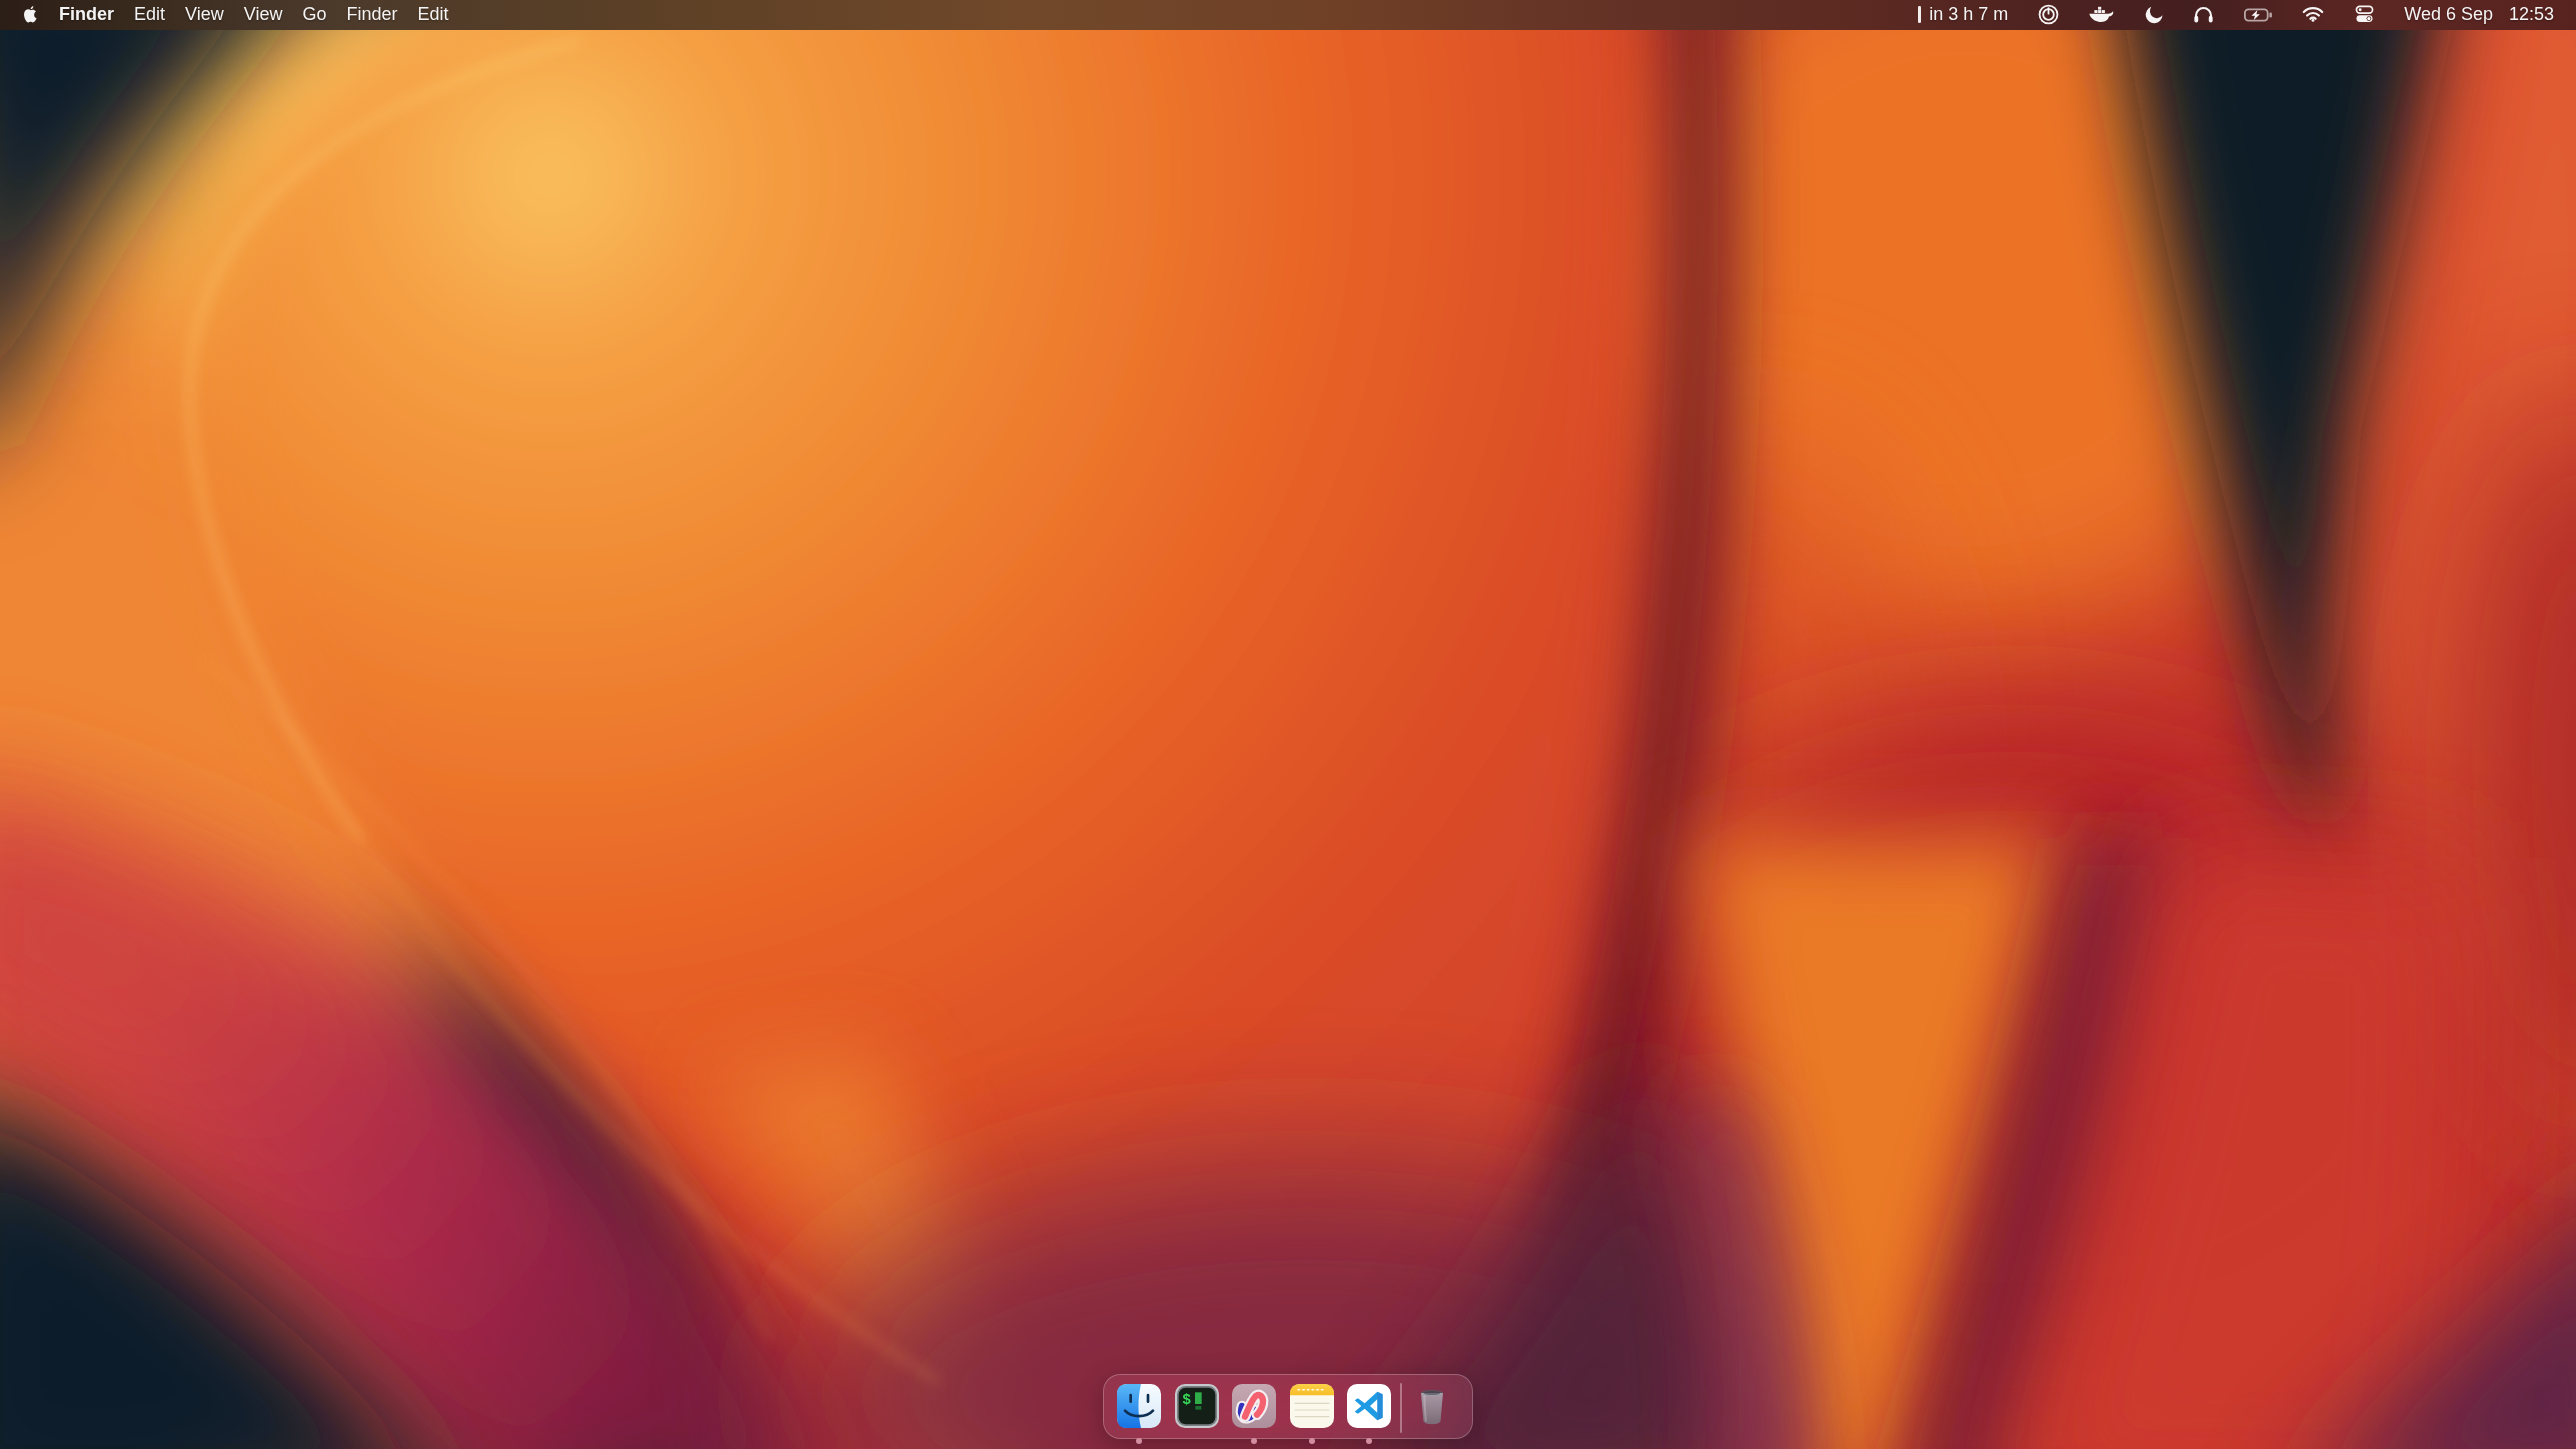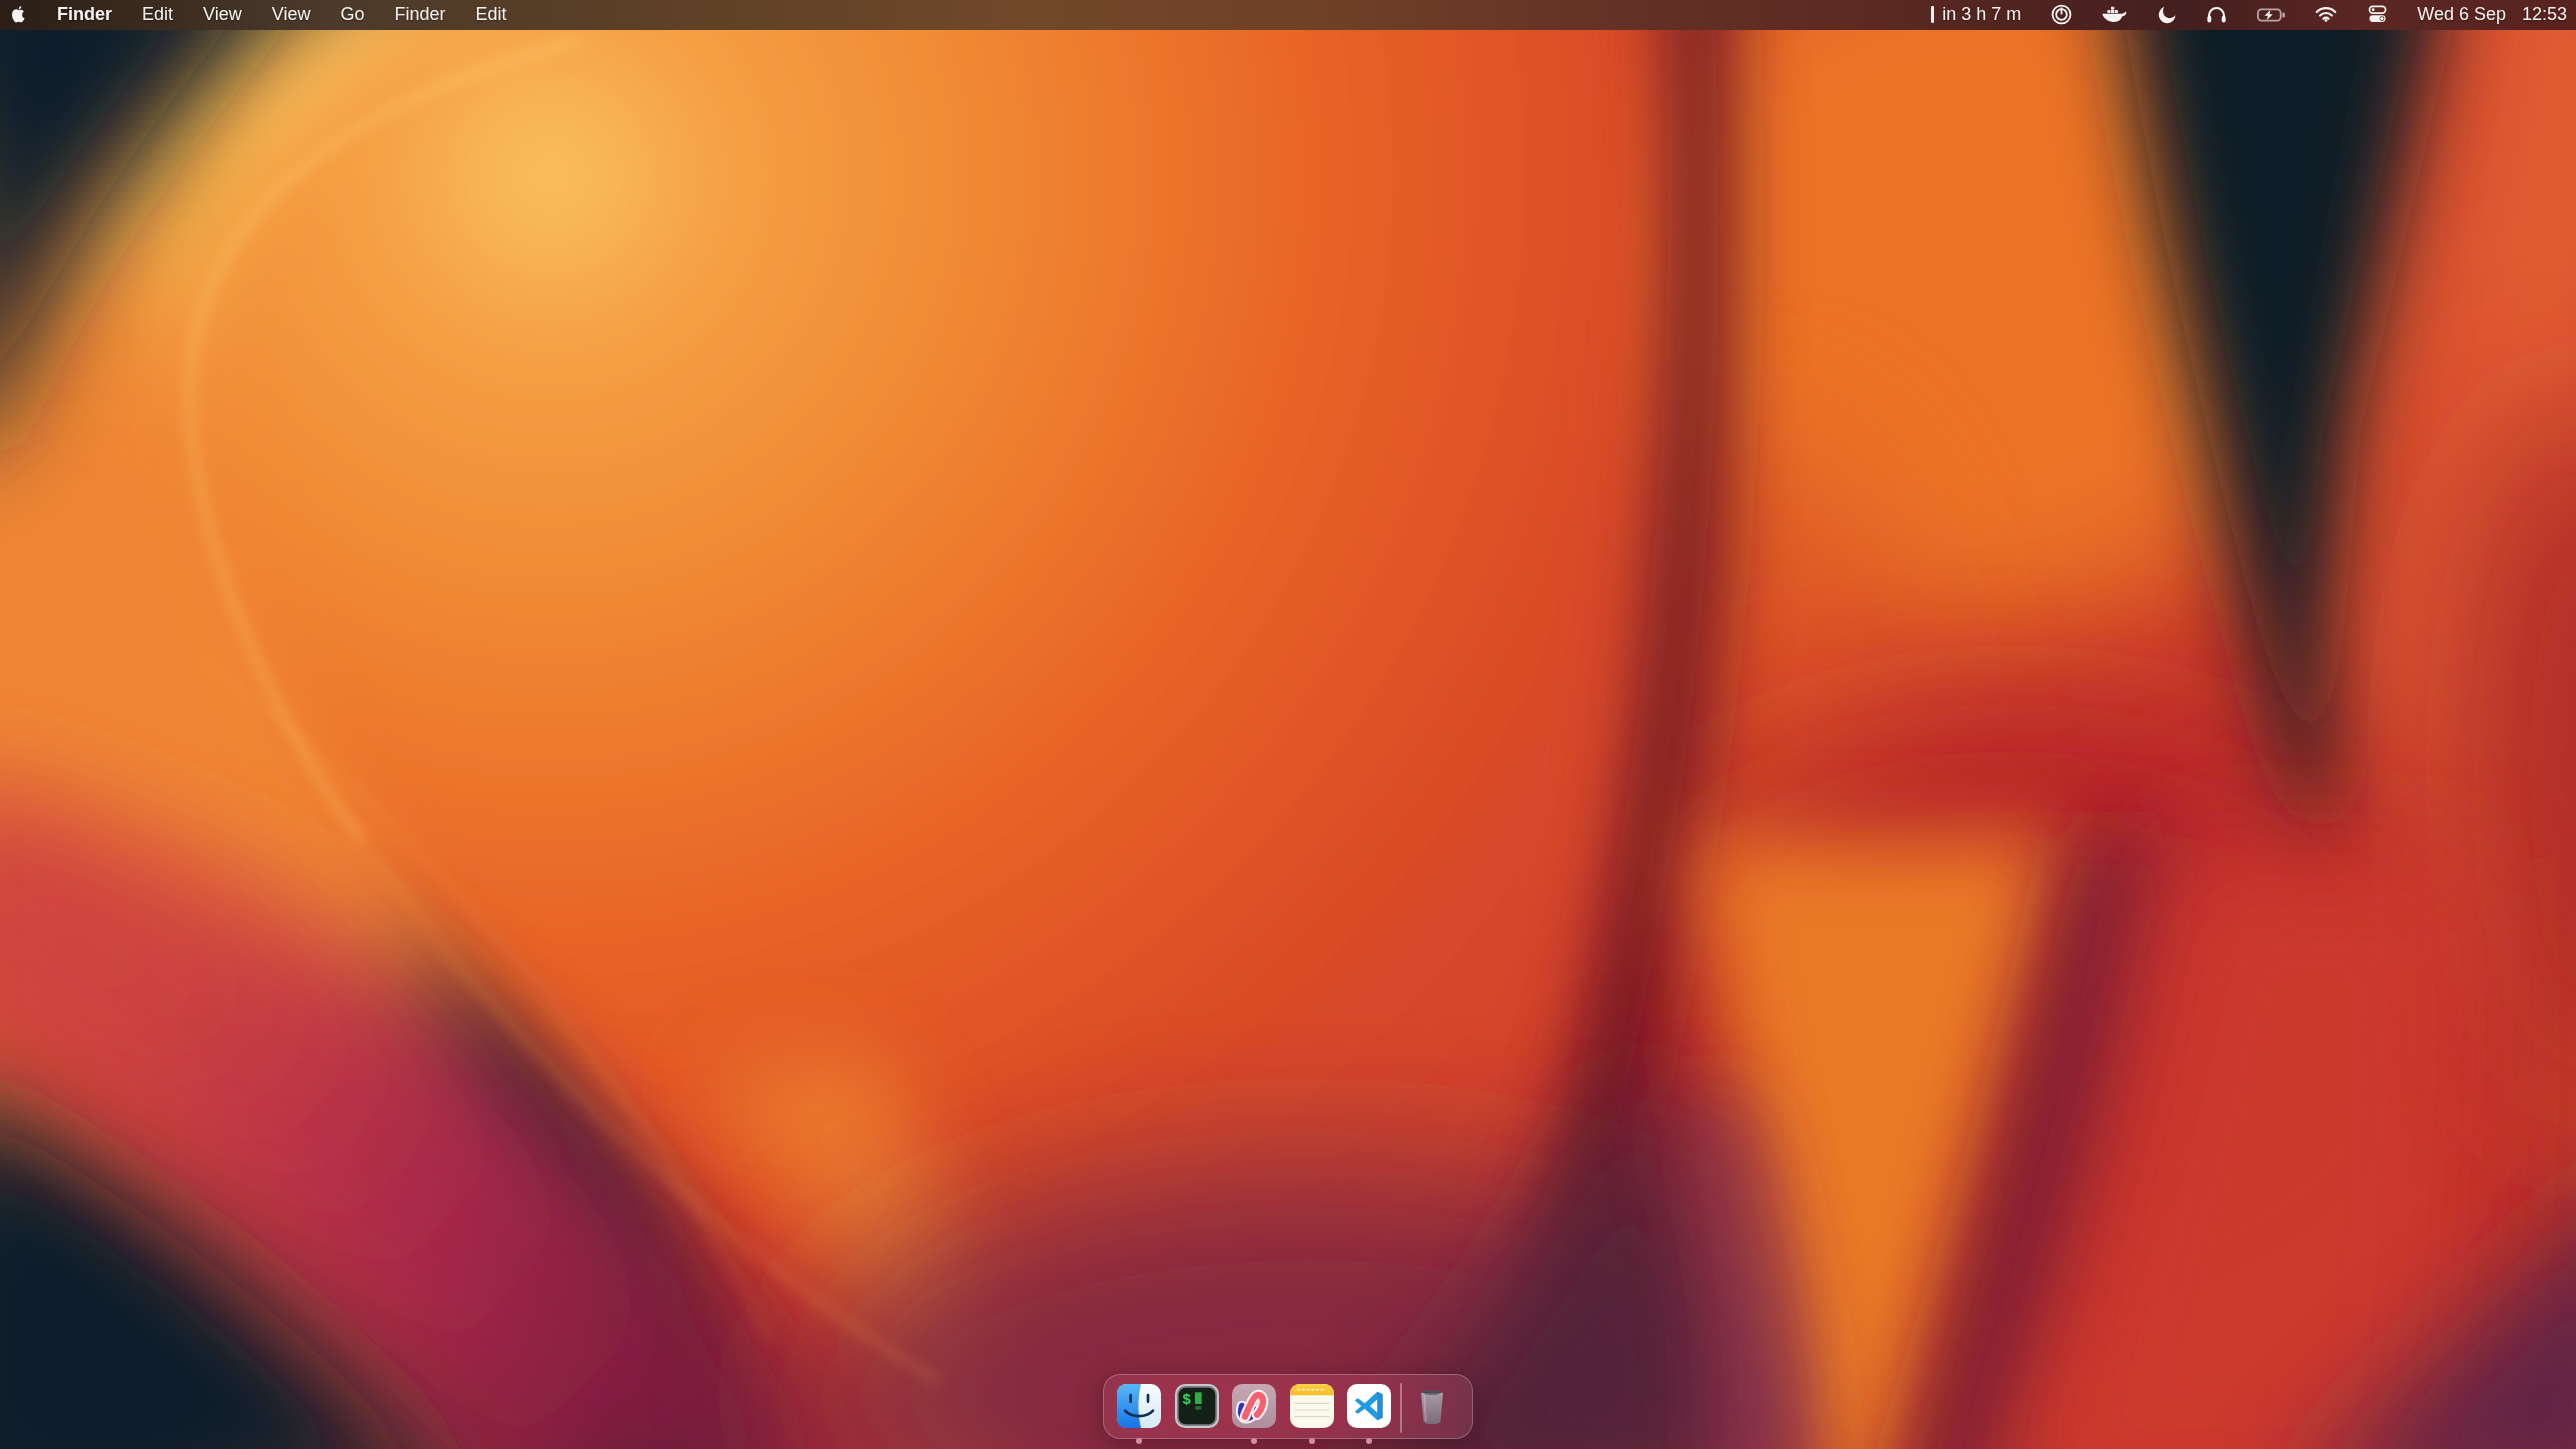--- a/index.html
+++ b/index.html
@@ -8,25 +8,25 @@
   
   .wallpaper{position:absolute;inset:0;}
   .wallpaper svg{display:block;width:100%;height:100%;}
   
   .menubar{position:absolute;top:0;left:0;width:2576px;height:29.5px;
     display:flex;align-items:center;
     background:linear-gradient(90deg,#2b1e17 0%,#38291d 5%,#4a392b 12%,#5c4026 25%,
       #71482a 40%,#6f4026 52%,#643126 63%,#5d2a22 72%,#4c2220 80%,#441f1f 85%,#5c2623 92%,#58231f 100%);
     color:rgba(255,255,255,.95);font-size:18px;
     text-shadow:0 0.7px 2px rgba(0,0,0,.35);}
-  .menubar .left{display:flex;align-items:center;gap:30px;padding-left:10px;}
+  .menubar .left{display:flex;align-items:center;gap:20px;padding-left:22px;}
   .menubar .apple{display:flex;align-items:center;}
   .menubar .appname{font-weight:700;}
   .menubar .mitem{font-weight:400;}
-  .menubar .right{margin-left:auto;display:flex;align-items:center;gap:29.5px;padding-right:9px;}
+  .menubar .right{margin-left:auto;display:flex;align-items:center;gap:29.5px;padding-right:22px;}
   .menubar .timer{display:flex;align-items:center;gap:8px;}
   .menubar .timerbar{width:2.7px;height:17.4px;border-radius:1.3px;background:rgba(255,255,255,.92);}
   .micon{display:flex;align-items:center;}
   .micon svg{display:block;}
   .clockgroup{display:flex;align-items:center;gap:16px;}
   
   .dock{position:absolute;left:1288px;bottom:10px;transform:translateX(-50%);
     width:370px;height:65px;border-radius:17.4px;
     background:rgba(150,92,110,.30);
     border:1.3px solid rgba(255,255,255,.24);

